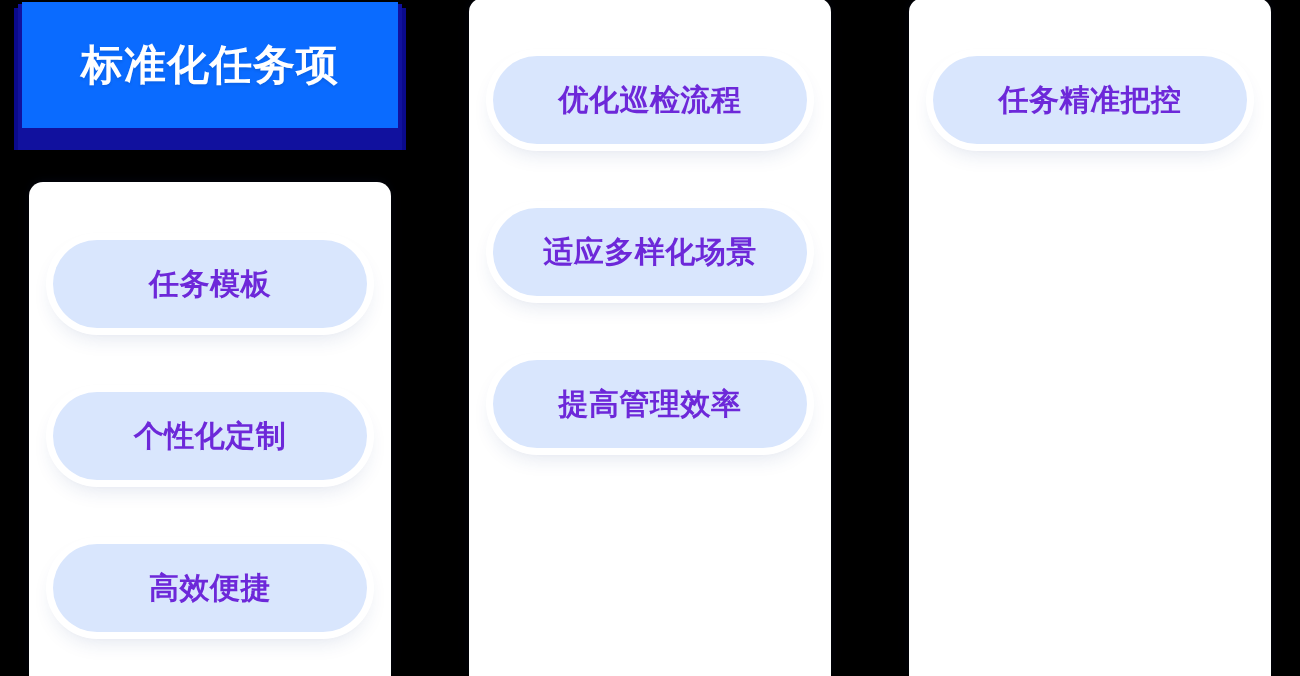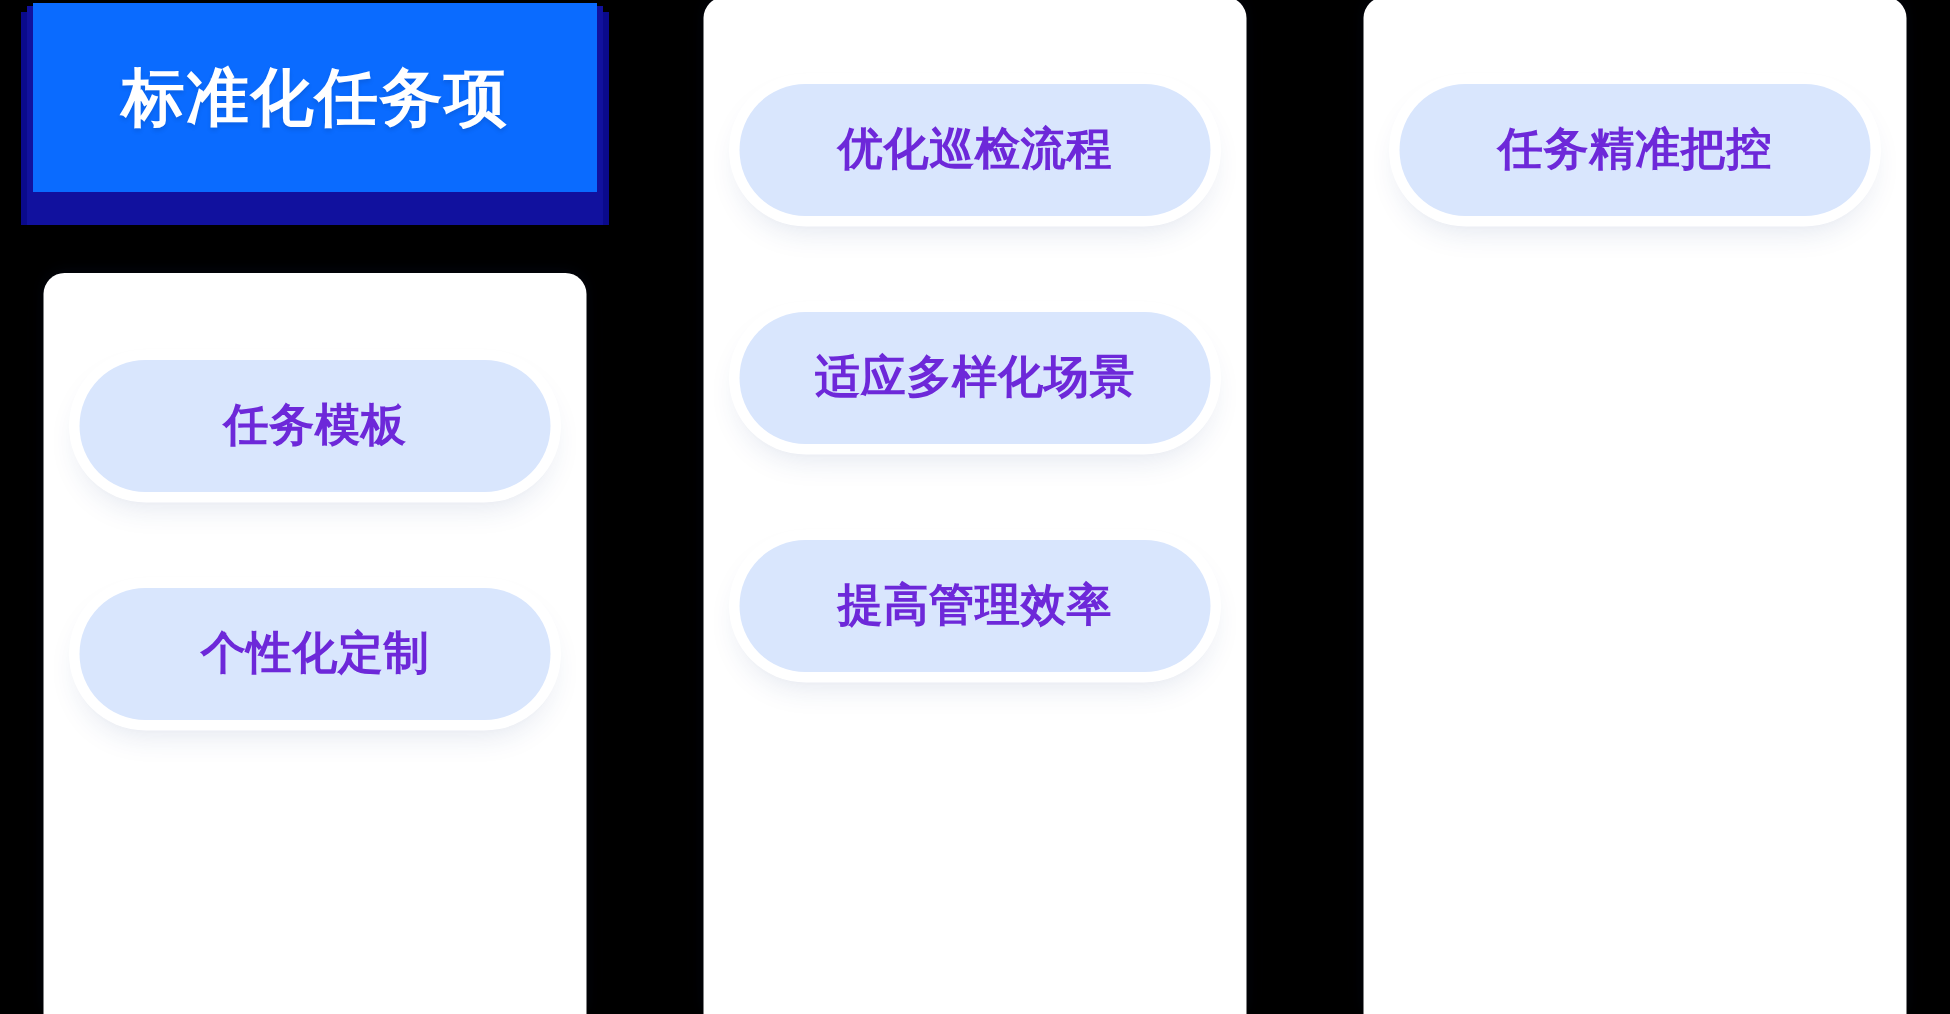--- a/index.html
+++ b/index.html
@@ -157,20 +157,23 @@
           <span class="card-header-title">标准化任务项</span>
         </div>
       </div>
       <div class="card-body">
         <div class="pill">
           <span class="pill-label">任务模板</span>
         </div>
         <div class="pill">
           <span class="pill-label">个性化定制</span>
         </div>
+        <div class="pill">
+          <span class="pill-label">高效便捷</span>
+        </div>
       </div>
     </div>
 
     <div class="card">
       <div class="card-body">
         <div class="pill">
           <span class="pill-label">优化巡检流程</span>
         </div>
         <div class="pill">
           <span class="pill-label">适应多样化场景</span>

